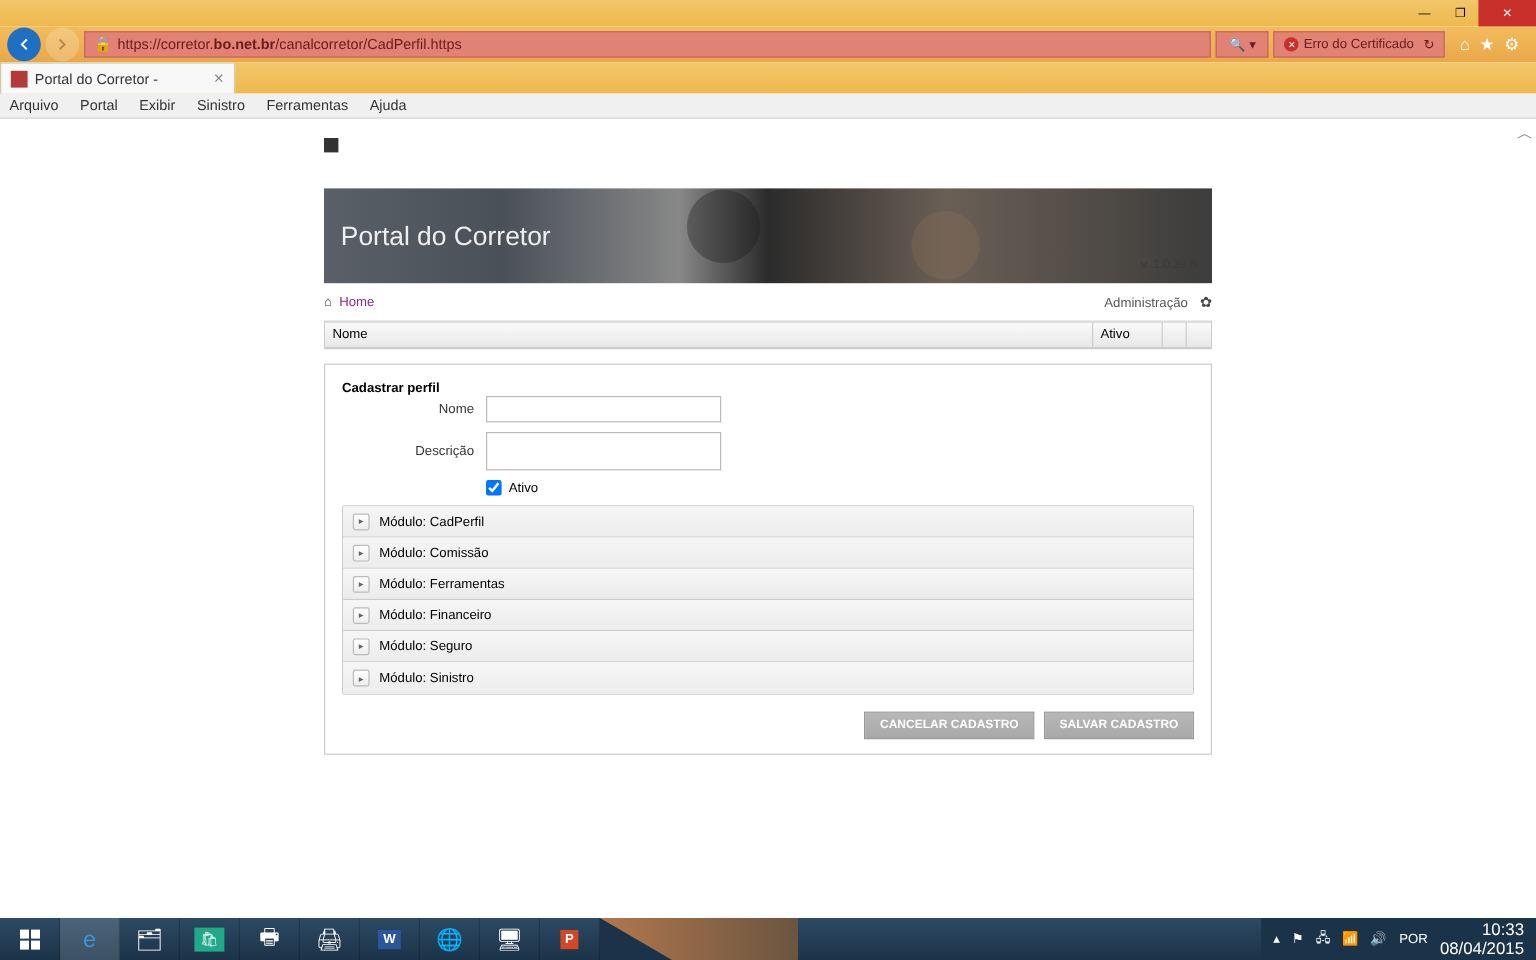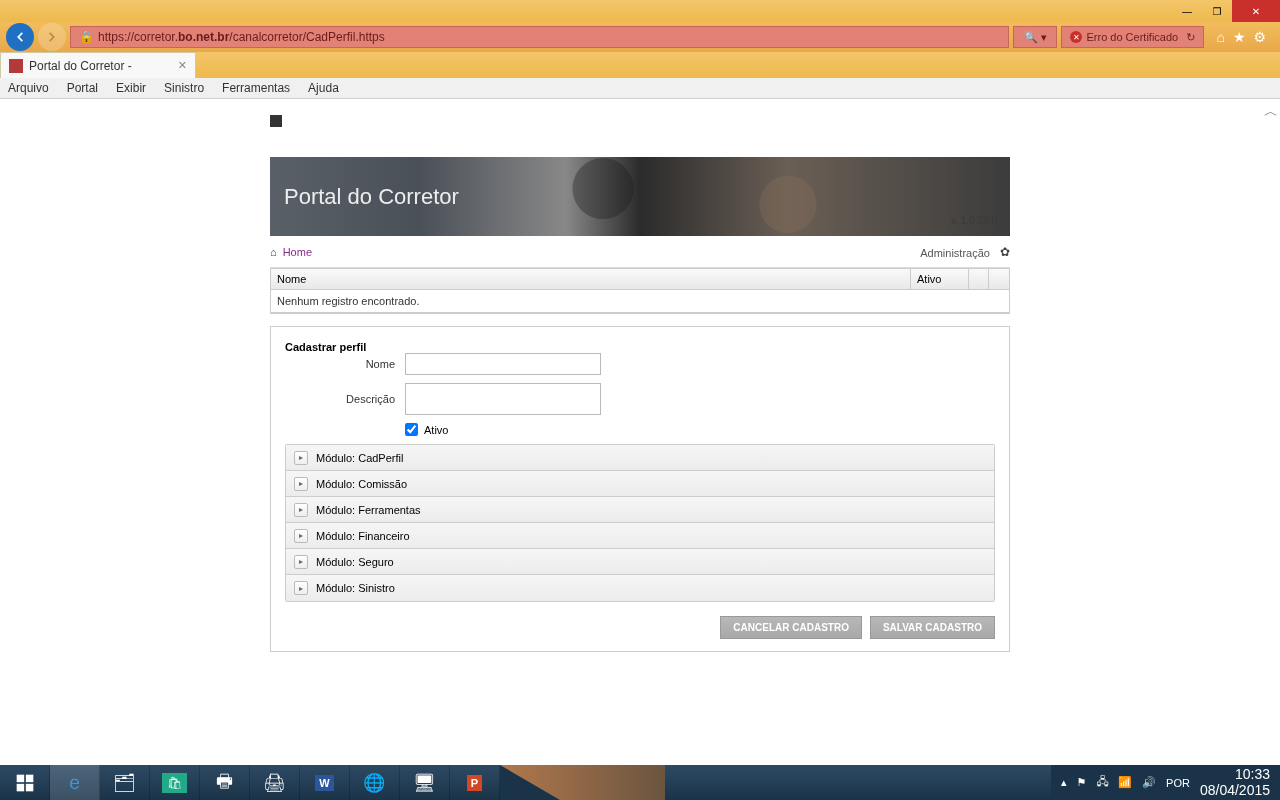--- a/index.html
+++ b/index.html
@@ -161,21 +161,20 @@
     </div>
 
 
     <div class="grid">
       <div class="grid-head">
         <div class="col col-nome">Nome</div>
         <div class="col col-ativo">Ativo</div>
         <div class="col col-a"></div>
         <div class="col col-a" style="border-right:none;"></div>
       </div>
-      <div class="grid-empty">Nenhum registro encontrado.</div>
     </div>
 
     <div class="form-panel">
       <div class="form-title">Cadastrar perfil</div>
 
       <div class="form-row">
         <label>Nome</label>
         <input type="text" style="">
       </div>
       <div class="form-row">

